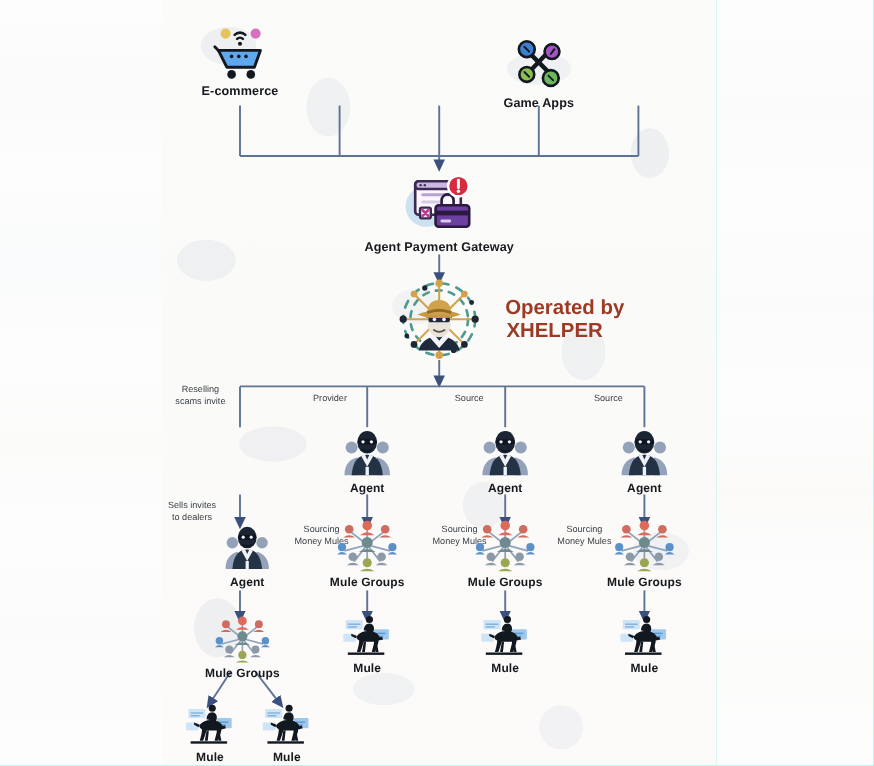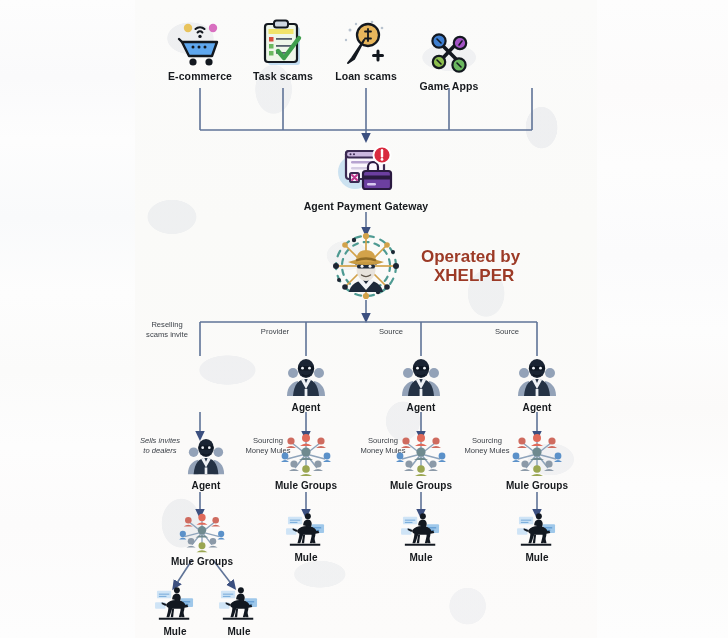--- a/index.html
+++ b/index.html
@@ -124,51 +124,21 @@
       <path d="M6,24 L3,21" stroke="#13181f" stroke-width="2.4" stroke-linecap="round"></path>
       <circle cx="17" cy="29" r="1.5" fill="#13181f"></circle>
       <circle cx="23" cy="29" r="1.5" fill="#13181f"></circle>
       <circle cx="29" cy="29" r="1.5" fill="#13181f"></circle>
       <circle cx="17" cy="44" r="3.6" fill="#13181f"></circle>
       <circle cx="33" cy="44" r="3.6" fill="#13181f"></circle>
     </svg>
     <span class="lbl big">E-commerce</span>
   </div>
 
-  <div class="node" style="left:243px;top:18px;width:80px;">
-    <svg class="ico" width="48" height="50" viewBox="0 0 48 50">
-      <rect x="9" y="9" width="32" height="38" rx="3" fill="#b9d7ef" opacity=".85"></rect>
-      <rect x="6" y="6" width="32" height="38" rx="3" fill="#eef6e9" stroke="#13181f" stroke-width="2.2"></rect>
-      <rect x="15" y="2.5" width="14" height="7" rx="2.5" fill="#cfd8e2" stroke="#13181f" stroke-width="2"></rect>
-      <rect x="9.5" y="11" width="25" height="5" fill="#f0e36a"></rect>
-      <rect x="10" y="19" width="4.5" height="4.5" fill="#d94f3d"></rect>
-      <rect x="10" y="26" width="4.5" height="4.5" fill="#6bb85f"></rect>
-      <rect x="10" y="33" width="4.5" height="4.5" fill="#6bb85f"></rect>
-      <rect x="17" y="20" width="16" height="1.8" fill="#55606d"></rect>
-      <rect x="17" y="27" width="16" height="1.8" fill="#55606d"></rect>
-      <rect x="17" y="34" width="11" height="1.8" fill="#55606d"></rect>
-      <path d="M19,33 L25,40 L40,20" stroke="#3f9e4d" stroke-width="4.4" fill="none" stroke-linecap="round" stroke-linejoin="round"></path>
-    </svg>
-    <span class="lbl big">Task scams</span>
-  </div>
-
-  <div class="node" style="left:326px;top:18px;width:80px;">
-    <svg class="ico" width="48" height="50" viewBox="0 0 48 50">
-      <circle cx="8" cy="12" r="1.5" fill="#b9c3cf"></circle>
-      <circle cx="14" cy="6" r="1.2" fill="#b9c3cf"></circle>
-      <circle cx="4" cy="22" r="1.2" fill="#b9c3cf"></circle>
-      <circle cx="30" cy="4" r="1.3" fill="#b9c3cf"></circle>
-      <circle cx="40" cy="10" r="1.3" fill="#b9c3cf"></circle>
-      <circle cx="26" cy="17" r="11" fill="#e8b65c" stroke="#13181f" stroke-width="2.3"></circle>
-      <path d="M26,11 v12 M23,13.5 h6 M23,20.5 h6" stroke="#13181f" stroke-width="1.8" stroke-linecap="round"></path>
-      <path d="M22,22 L10,40 L6,45 L12,41 Z" fill="#1c2330" stroke="#13181f" stroke-width="2" stroke-linejoin="round"></path>
-      <path d="M36,33 v9 M31.5,37.5 h9" stroke="#13181f" stroke-width="3" stroke-linecap="round"></path>
-    </svg>
-    <span class="lbl big">Loan scams</span>
-  </div>
+
 
   <div class="node" style="left:409px;top:28px;width:80px;">
     <svg class="ico" width="48" height="50" viewBox="0 0 48 50">
       <path d="M14,14 L34,34" stroke="#13181f" stroke-width="3.6" stroke-linecap="round"></path>
       <path d="M33,14 L15,33" stroke="#13181f" stroke-width="3.6" stroke-linecap="round"></path>
       <circle cx="14" cy="13" r="6.6" fill="#3f7fd0" stroke="#13181f" stroke-width="2.2"></circle>
       <circle cx="35" cy="15" r="6.2" fill="#a353c4" stroke="#13181f" stroke-width="2.2"></circle>
       <circle cx="14" cy="34" r="6.2" fill="#8dbf4e" stroke="#13181f" stroke-width="2.2"></circle>
       <circle cx="34" cy="37" r="6.6" fill="#6bb85f" stroke="#13181f" stroke-width="2.2"></circle>
       <path d="M12,11 l4,4 M37,13 l-3,4 M12,32 l4,4 M32,35 l4,4" stroke="#13181f" stroke-width="1.6" stroke-linecap="round"></path>
@@ -239,21 +209,21 @@
       <circle cx="32" cy="34.2" r="1.5" fill="#f2f4f7"></circle>
       <circle cx="40" cy="34.2" r="1.5" fill="#f2f4f7"></circle>
       <path d="M31.5,43 q4.5,3.2 9,0" stroke="#5d5348" stroke-width="1.4" fill="none" stroke-linecap="round"></path>
       <path d="M18,30 q18,-7 36,0 q-6,3 -18,3 q-12,0 -18,-3 Z" fill="#c79a42"></path>
       <path d="M26,30 q0,-12 10,-12 q10,0 10,12 Z" fill="#d2a24a"></path>
       <path d="M26,28.5 q10,-4 20,0" stroke="#8f6b26" stroke-width="2.4" fill="none"></path>
     </svg>
   </div>
   <div class="opby" style="left:421px;top:247px;">
     <span>Operated by</span><br>
-    <span style="margin-left:13px;display:inline-block;">XHELPER</span>
+    <span style="margin-left:1px;display:inline-block;">XHELPER</span>
   </div>
 
   <div class="edgelbl rt" style="left:138px;top:320px;width:58px;">
     <span>Reselling</span><br>
     <span>scams invite</span>
   </div>
   <div class="edgelbl rt" style="left:248px;top:327px;width:54px;">
     <span>Provider</span>
   </div>
   <div class="edgelbl rt" style="left:365px;top:327px;width:52px;">
@@ -311,21 +281,21 @@
       <ellipse cx="21" cy="12.5" rx="8.2" ry="9.4" fill="#1a2433"></ellipse>
       <rect x="13" y="10" width="16" height="4.4" rx="2.2" fill="#0e1622"></rect>
       <circle cx="17.5" cy="12.2" r="1.4" fill="#eef1f5"></circle>
       <circle cx="24.5" cy="12.2" r="1.4" fill="#eef1f5"></circle>
       <path d="M17,18.5 q4,3 8,0" stroke="#0e1622" stroke-width="1.3" fill="none"></path>
       <rect x="19.6" y="33" width="2.8" height="7" fill="#eef1f5"></rect>
     </svg>
     <span class="lbl mid">Agent</span>
   </div>
 
-  <div class="edgelbl rt" style="left:138px;top:436px;width:44px;font-style:italic;">
+  <div class="edgelbl rt" style="left:138px;top:416px;width:44px;">
     <span>Sells invites</span><br>
     <span>to dealers</span>
   </div>
   <div class="edgelbl rt" style="left:243px;top:436px;width:50px;">
     <span>Sourcing</span><br>
     <span>Money Mules</span>
   </div>
   <div class="edgelbl rt" style="left:358px;top:436px;width:50px;">
     <span>Sourcing</span><br>
     <span>Money Mules</span>

